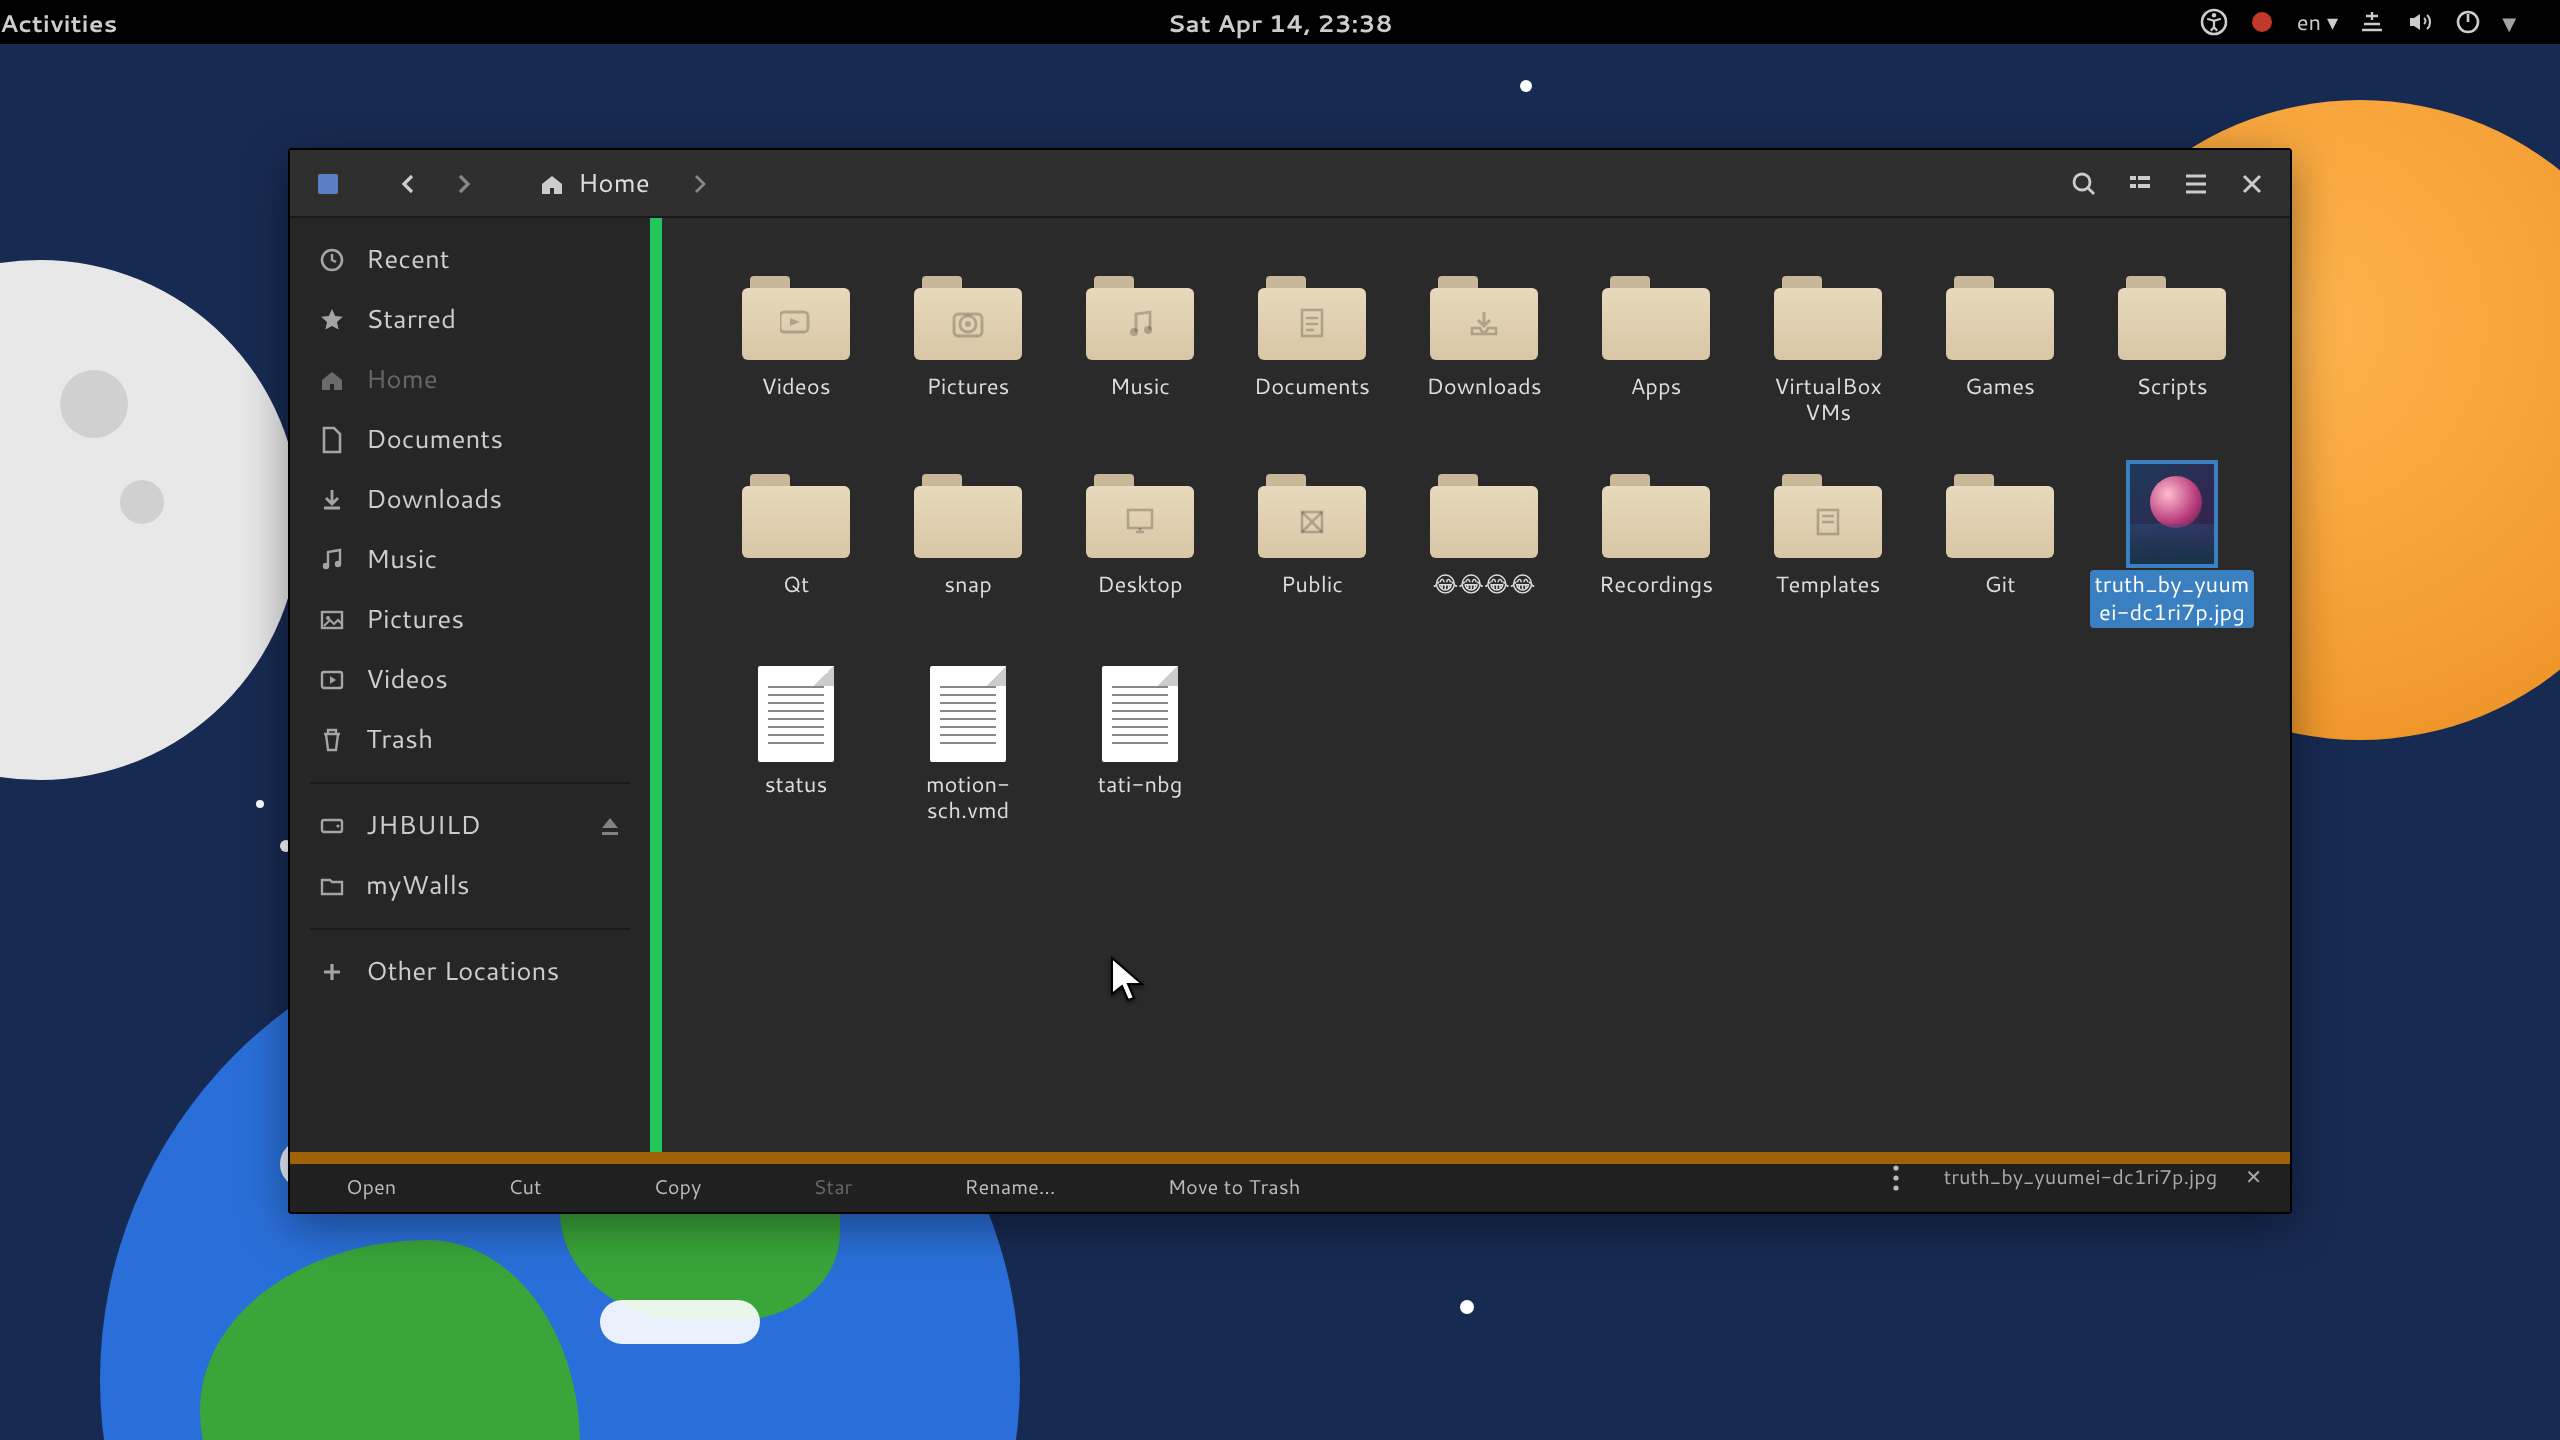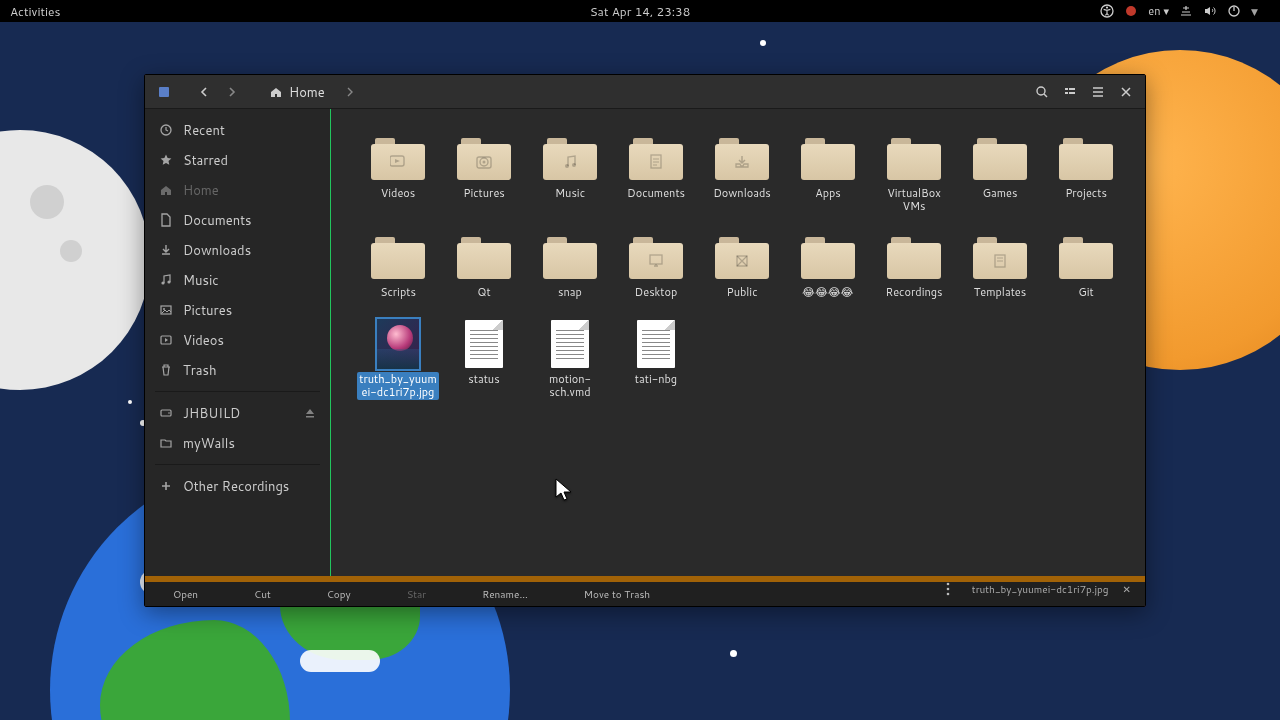--- a/index.html
+++ b/index.html
@@ -19,36 +19,36 @@
 .earth .c2{left:250px;top:190px;width:80px;height:22px}
 .star{position:absolute;background:#fff;border-radius:50%}
 .s1{left:760px;top:40px;width:6px;height:6px}
 .s2{left:140px;top:420px;width:6px;height:6px}
 .s3{left:1030px;top:500px;width:5px;height:5px}
 .s4{left:730px;top:650px;width:7px;height:7px}
 .s5{left:128px;top:400px;width:4px;height:4px}
 
 
 .panel{position:absolute;top:0;left:0;right:0;height:22px;background:#000;color:#ccc;display:flex;align-items:center;font-size:12px;z-index:5}
-.panel .left{padding-left:10px;font-weight:400}
-.panel .center{position:absolute;left:50%;transform:translateX(-50%);font-weight:400}
+.panel .left{font-weight:700}
+.panel .center{position:absolute;left:50%;transform:translateX(-50%);font-weight:700}
 .panel .right{margin-left:auto;display:flex;align-items:center;gap:10px;padding-right:22px}
 .panel .tray-icon{width:14px;height:14px;display:inline-flex;align-items:center;justify-content:center}
 
 
 .window{position:absolute;left:144px;top:74px;width:1002px;height:533px;background:#ef4444;border:1px solid #000;border-radius:2px;display:flex;flex-direction:column;z-index:3;box-shadow:0 6px 24px rgba(0,0,0,.4)}
 .titlebar{height:34px;background:#2f2f2f;border-bottom:1px solid #1a1a1a;display:flex;align-items:center;padding:0 6px;gap:2px}
 .tb-btn{width:26px;height:26px;display:flex;align-items:center;justify-content:center;border-radius:3px;color:#ccc;cursor:pointer}
 .tb-sep{width:10px}
 .path-btn{display:flex;align-items:center;gap:6px;padding:4px 10px;color:#ddd;border-radius:3px}
 .path-btn .hicon{width:14px;height:14px}
 .tb-right{margin-left:auto;display:flex;gap:2px}
 
 .body{flex:1;display:flex;min-height:0}
-.sidebar{width:186px;background:#262626;border-right:1px solid #22c55e;padding-top:6px;overflow:auto}
+.sidebar{width:186px;background:#262626;border-right:6px solid #22c55e;padding-top:6px;overflow:auto}
 .sb-item{display:flex;align-items:center;gap:10px;padding:6px 14px;color:#ccc;cursor:pointer;position:relative}
 .sb-item.dim{color:#666}
 .sb-icon{width:14px;height:14px;flex:0 0 14px;display:flex;align-items:center;justify-content:center;opacity:.85}
 .sb-eject{margin-left:auto;opacity:.7}
 
 .content{flex:1;background:#2a2a2a;overflow:auto;padding:16px 10px 20px 24px}
 .grid{display:flex;flex-wrap:wrap;gap:0}
 .item{width:86px;display:flex;flex-direction:column;align-items:center;justify-content:flex-start;padding:4px 2px;margin:0 0 6px 0;border-radius:4px;cursor:pointer}
 .item .thumb{width:54px;height:46px;display:flex;align-items:center;justify-content:center;margin-top:6px}
 .item .label{font-size:11px;color:#ddd;text-align:center;margin-top:5px;line-height:1.2;word-break:break-word;padding:1px 2px;border-radius:2px;max-width:82px}
@@ -298,21 +298,21 @@
           </span>
           <span>myWalls</span>
         </div>
         <div style="height: 1px; background: rgb(26, 26, 26); margin: 6px 10px;"></div>
         <div class="sb-item">
           <span class="sb-icon">
             <svg width="14" height="14" viewBox="0 0 14 14">
               <path d="M7 3v8M3 7h8" stroke="#bbb" stroke-width="1.6"></path>
             </svg>
           </span>
-          <span>Other Recordings</span>
+          <span>Other Locations</span>
         </div>
       </div>
     <div class="content">
       <div class="grid" id="grid">
           <div class="item">
             <div class="thumb">
               <div class="folder">
                 <div class="tab"></div>
                 <div class="body"></div>
                 <div class="glyph">
@@ -415,32 +415,20 @@
             <div class="thumb">
               <div class="folder">
                 <div class="tab"></div>
                 <div class="body"></div>
                 <div class="glyph">
                   <svg width="16" height="16" viewBox="0 0 16 16"></svg>
                 </div>
               </div>
             </div>
             <div class="label">Games</div>
-          </div>
-          <div class="item">
-            <div class="thumb">
-              <div class="folder">
-                <div class="tab"></div>
-                <div class="body"></div>
-                <div class="glyph">
-                  <svg width="16" height="16" viewBox="0 0 16 16"></svg>
-                </div>
-              </div>
-            </div>
-            <div class="label">Projects</div>
           </div>
           <div class="item">
             <div class="thumb">
               <div class="folder">
                 <div class="tab"></div>
                 <div class="body"></div>
                 <div class="glyph">
                   <svg width="16" height="16" viewBox="0 0 16 16"></svg>
                 </div>
               </div>

